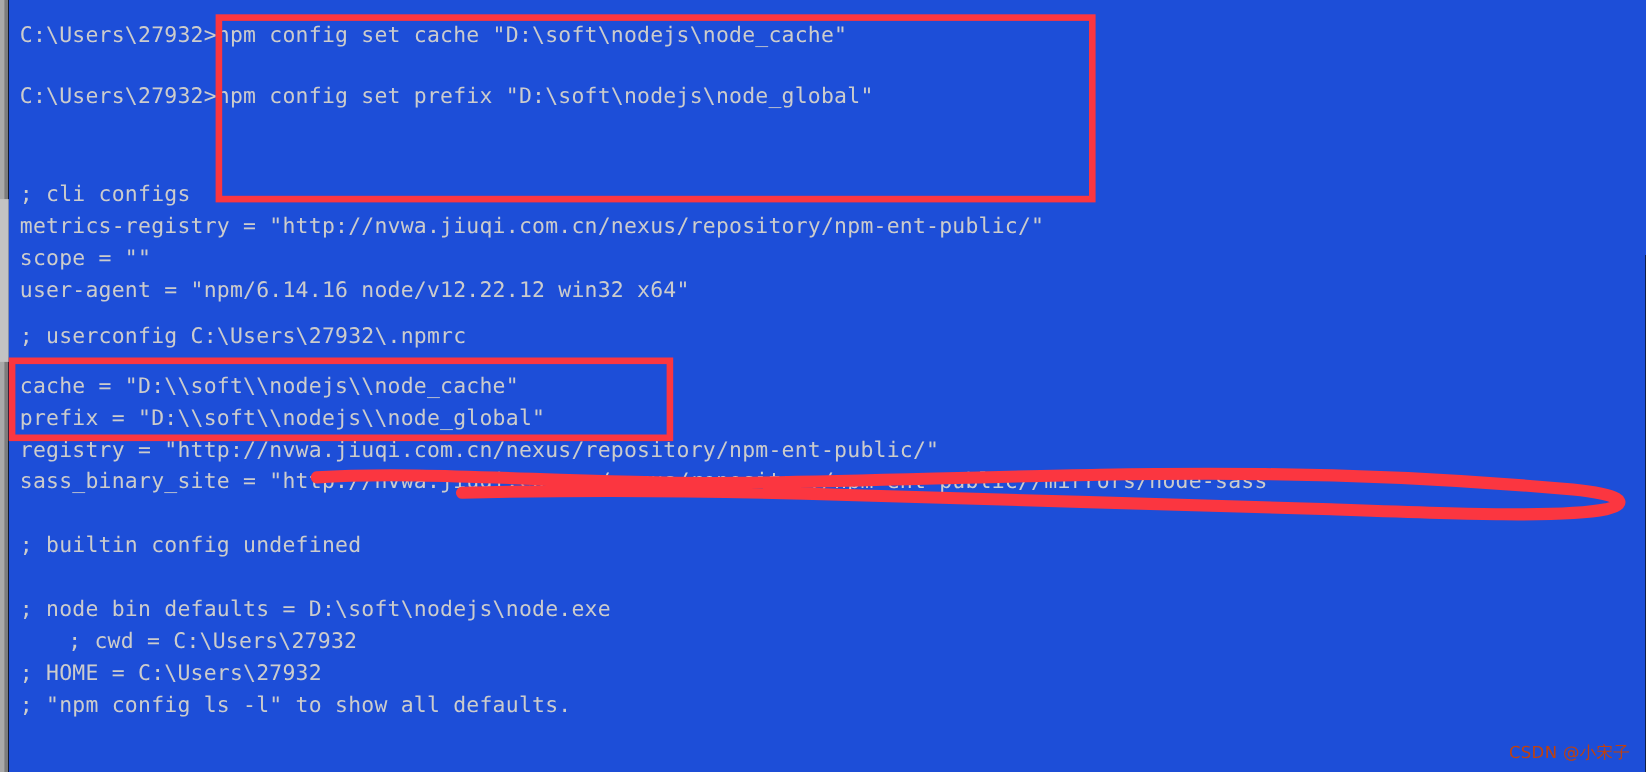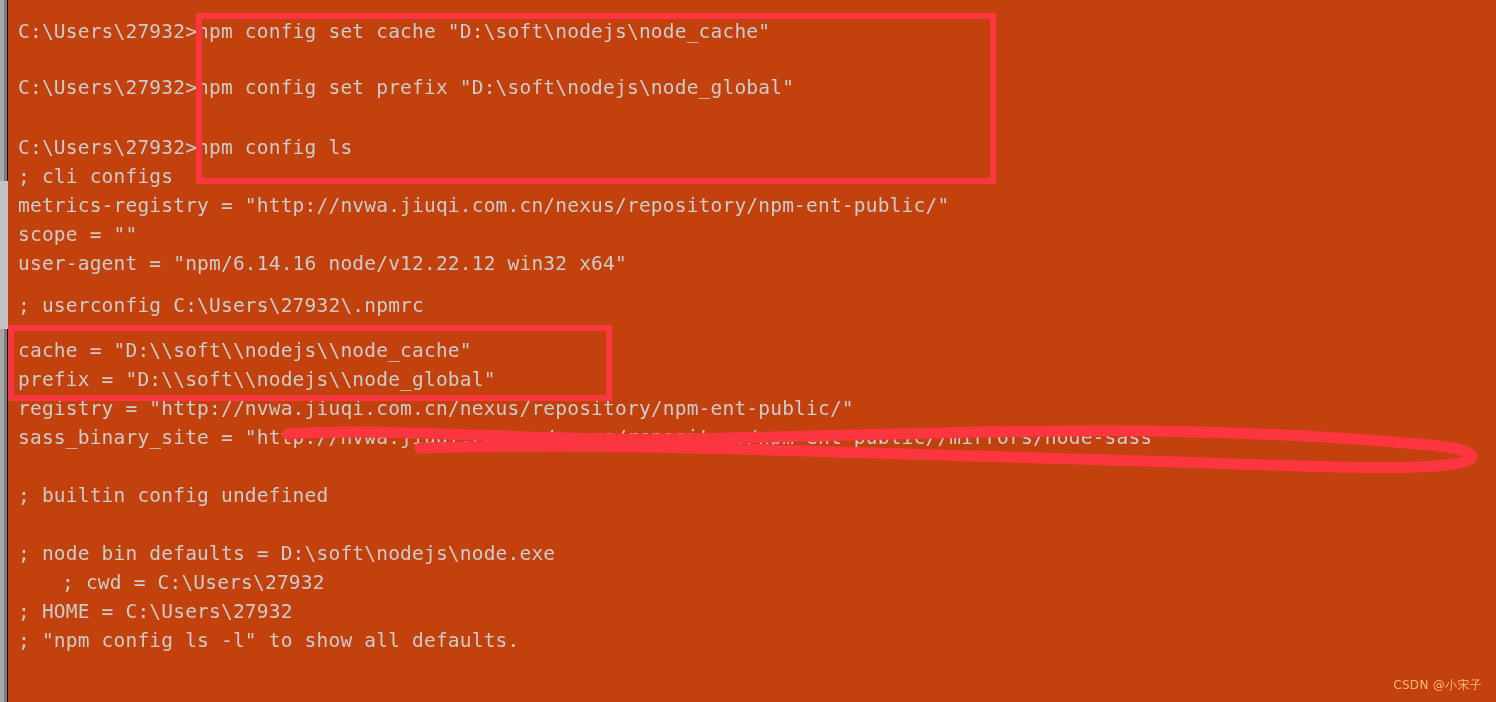--- a/index.html
+++ b/index.html
@@ -36,21 +36,21 @@
     left: 0; top: 181px;
     width: 8px; height: 148px;
     background: #c3c3c3;
   }
 
   
   #terminal {
     position: absolute;
     left: 8px; top: 0;
     width: 1488px; height: 702px;
-    background: #c2410c;
+    background: #1d4ed8;
   }
 
   .line {
     position: absolute;
     left: 10px;
     white-space: pre;
     color: #cccccc;
     font-size: 19.5px;
     line-height: 24px;
     letter-spacing: 0.2px;
@@ -76,41 +76,40 @@
     width: 1226px;
     height: 75px;
     pointer-events: none;
   }
 
   
   #watermark {
     position: absolute;
     right: 14px;
     bottom: 8px;
-    color: #fdba74;
-    font-size: 12px;
+    color: #c2410c;
+    font-size: 15px;
     font-family: "DejaVu Sans", "Liberation Sans", sans-serif;
     letter-spacing: 0.3px;
   }
 </style>
 </head>
 <body>
 
 <div id="screen">
 
   <div id="left-frame">
     <div class="inner-shade"></div>
   </div>
   <div id="left-patch"></div>
 
   <div id="terminal">
 
   <div class="line" style="top: 20px;">C:\Users\27932&gt;npm config set cache "D:\soft\nodejs\node_cache"</div>
       <div class="line" style="top: 76px;">C:\Users\27932&gt;npm config set prefix "D:\soft\nodejs\node_global"</div>
-      <div class="line" style="top: 136px;">C:\Users\27932&gt;npm config ls</div>
       <div class="line" style="top: 165px;">; cli configs</div>
       <div class="line" style="top: 194px;">metrics-registry = "http://nvwa.jiuqi.com.cn/nexus/repository/npm-ent-public/"</div>
       <div class="line" style="top: 223px;">scope = ""</div>
       <div class="line" style="top: 252px;">user-agent = "npm/6.14.16 node/v12.22.12 win32 x64"</div>
       <div class="line" style="top: 294px; text-align: right;">; userconfig C:\Users\27932\.npmrc</div>
       <div class="line" style="top: 339px;">cache = "D:\\soft\\nodejs\\node_cache"</div>
       <div class="line" style="top: 368px;">prefix = "D:\\soft\\nodejs\\node_global"</div>
       <div class="line" style="top: 397px; text-align: center;">registry = "http://nvwa.jiuqi.com.cn/nexus/repository/npm-ent-public/"</div>
       <div class="line" style="top: 426px;">sass_binary_site = "http://nvwa.jiuqi.com.cn/nexus/repository/npm-ent-public//mirrors/node-sass"</div>
       <div class="line" style="top: 484px;">; builtin config undefined</div>

